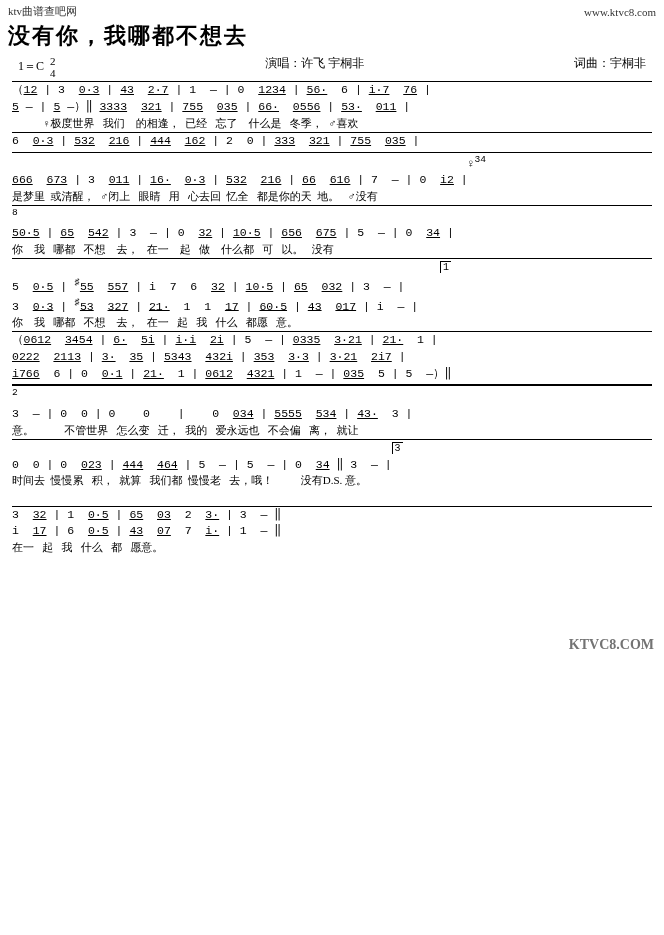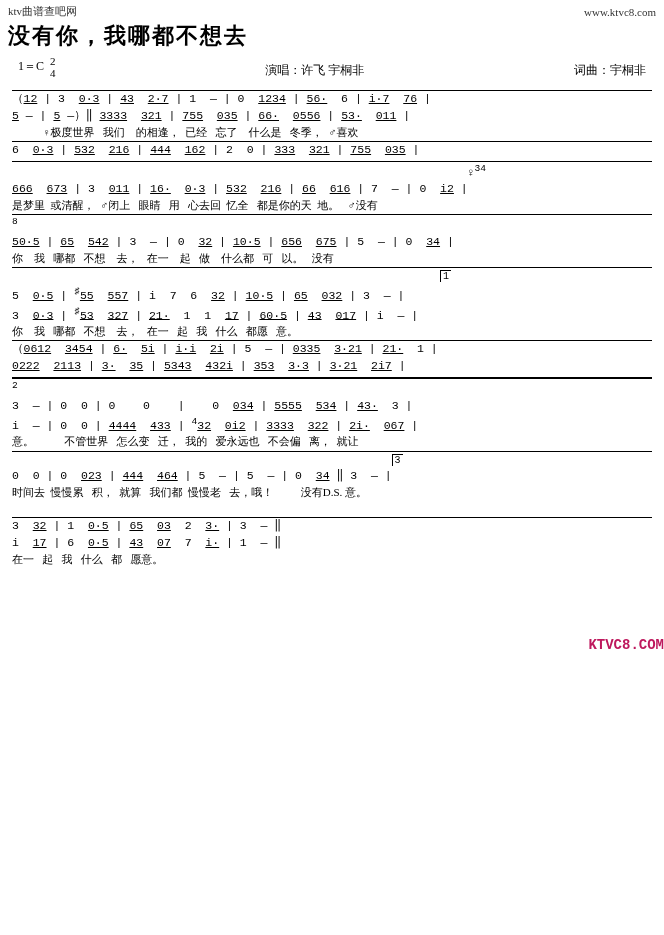--- a/index.html
+++ b/index.html
@@ -29,45 +29,45 @@
     }
     .title {
       font-size: 22px;
       font-weight: bold;
       margin-bottom: 4px;
       letter-spacing: 2px;
     }
     .subtitle-row {
       display: flex;
       justify-content: space-between;
-      align-items: flex-end;
+      align-items: flex-start;
       font-size: 12px;
-      margin-bottom: 11px;
+      margin-bottom: 2px;
       padding: 0 10px;
     }
     .fraction {
       display: inline-flex;
       flex-direction: column;
       align-items: center;
       font-size: 11px;
       line-height: 1;
       vertical-align: middle;
     }
     .fraction span {
       display: block;
       line-height: 1.1;
     }
     .bottom-logo {
       position: absolute;
       bottom: 6px;
-      right: 0;
+      right: 10px;
       font-size: 14px;
       font-weight: bold;
-      color: #be185d;
-      font-family: Liberation Mono, monospace;
+      color: #737373;
+      font-family: Liberation Serif, serif;
     }
     u {
       text-decoration: underline;
     }
     
     .score-container {
       padding: 0 4px;
     }
     .row-group {
       margin-bottom: 1px;
@@ -138,26 +138,26 @@
     <div class="row-group" style="border-top:1px solid #000; margin-top:2px;">
       <pre>                                                              <span style="border-top:1px solid #000;border-left:1px solid #000;padding:0 2px;font-size:10px;">1</span>
 5  <u>0·5</u> | <sup>♯</sup><u>55</u>  <u>557</u> | i  7  6  <u>32</u> | <u>10·5</u> | <u>65</u>  <u>032</u> | 3  — |</pre>
       <pre>3  <u>0·3</u> | <sup>♯</sup><u>53</u>  <u>327</u> | <u>21·</u>  1  1  <u>17</u> | <u>60·5</u> | <u>43</u>  <u>017</u> | i  — |</pre>
       <div class="lyric">你    我   哪都   不想    去，   在一   起   我   什么   都愿   意。</div>
     </div>
 
     <div class="row-group" style="border-top:1px solid #000; margin-top:2px;">
       <pre>（<u>0612</u>  <u>3454</u> | <u>6·</u>  <u>5i</u> | <u>i·i</u>  <u>2i</u> | 5  — | <u>0335</u>  <u>3·21</u> | <u>21·</u>  1 |</pre>
       <pre><u>0222</u>  <u>2113</u> | <u>3·</u>  <u>35</u> | <u>5343</u>  <u>432i</u> | <u>353</u>  <u>3·3</u> | <u>3·21</u>  <u>2i7</u> |</pre>
+      <pre><u>i766</u>  6 | 0  <u>0·1</u> | <u>21·</u>  1 | <u>0612</u>  <u>4321</u> | 1  — | <u>035</u>  5 | 5  —）‖</pre>
     </div>
 
     <div class="row-group" style="border-top:2px solid #000; margin-top:2px;">
       <pre><sup>2</sup>
 3  — | 0  0 | 0    0    |    0  <u>034</u> | <u>5555</u>  <u>534</u> | <u>43·</u>  3 |</pre>
-      <pre>i  — | 0  0 | <u>4444</u>  <u>433</u> | <sup>4</sup><u>32</u>  <u>0i2</u> | <u>3333</u>  <u>322</u> | <u>2i·</u>  <u>067</u> |</pre>
       <div class="lyric">意。           不管世界   怎么变   迁，  我的   爱永远也   不会偏   离，  就让</div>
     </div>
 
     <div class="row-group" style="border-top:1px solid #000; margin-top:2px;">
       <pre>                                                       <span style="border-top:1px solid #000;border-left:1px solid #000;padding:0 2px;font-size:10px;">3</span>
 0  0 | 0  <u>023</u> | <u>444</u>  <u>464</u> | 5  — | 5  — | 0  <u>34</u> ‖ 3  — |</pre>
       <div class="lyric">时间去  慢慢累   积，  就算   我们都  慢慢老   去，哦！          没有D.S. 意。</div>
     </div>
 
     <div class="row-group" style="border-top:1px solid #000; margin-top:18px;">

